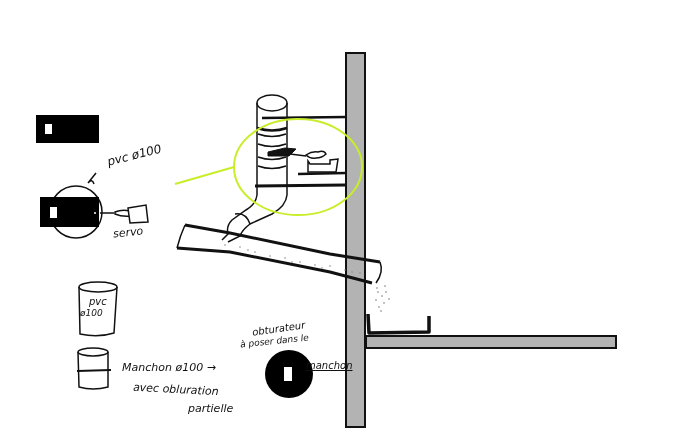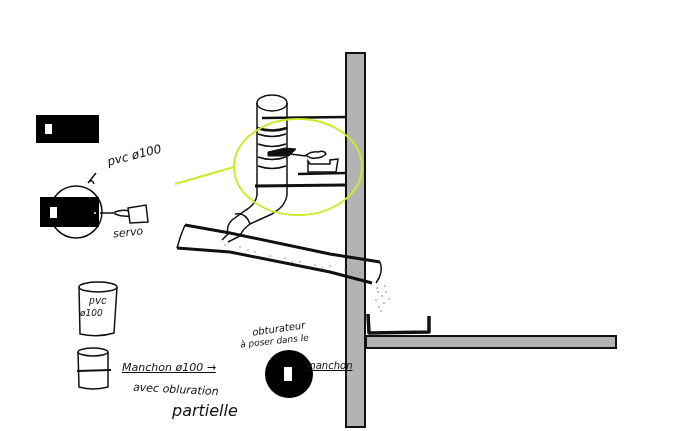--- a/index.html
+++ b/index.html
@@ -125,20 +125,20 @@
   </g>
 
   <g>
     <circle cx="289" cy="374" r="24" fill="#000"></circle>
     <rect x="284" y="367" width="8" height="14" fill="#fff"></rect>
   </g>
 </svg>
 
 <div class="lbl" style="left:106px; top:156px; font-size:12px; transform:rotate(-14deg); transform-origin:left top;">pvc ø100</div>
 <div class="lbl" style="left:113px; top:227px; font-size:11px; transform:rotate(-6deg);">servo</div>
-<div class="lbl" style="left:89px; top:297px; font-size:10px;font-family:Liberation Mono, monospace;">pvc</div>
+<div class="lbl" style="left:89px; top:297px; font-size:10px;">pvc</div>
 <div class="lbl" style="left:80px; top:309px; font-size:9px;">ø100</div>
-<div class="lbl" style="left:122px; top:362px; font-size:11px;text-decoration:underline;">Manchon ø100  →</div>
+<div class="lbl" style="left:122px; top:362px; font-size:11px;">Manchon ø100  →</div>
 <div class="lbl" style="left:133px; top:384px; font-size:11px; transform:rotate(3deg);">avec obluration</div>
-<div class="lbl" style="left:172px; top:403px; font-size:16px;text-align:center;">partielle</div>
+<div class="lbl" style="left:188px; top:403px; font-size:11px;text-align:center;">partielle</div>
 <div class="lbl" style="left:252px; top:324px; font-size:10px; transform:rotate(-8deg);">obturateur</div>
 <div class="lbl" style="left:240px; top:337px; font-size:9px; transform:rotate(-6deg);">à poser dans le</div>
 <div class="lbl" style="left:306px; top:361px; font-size:10px;text-decoration:underline;">manchon</div>
 
 </body></html>

